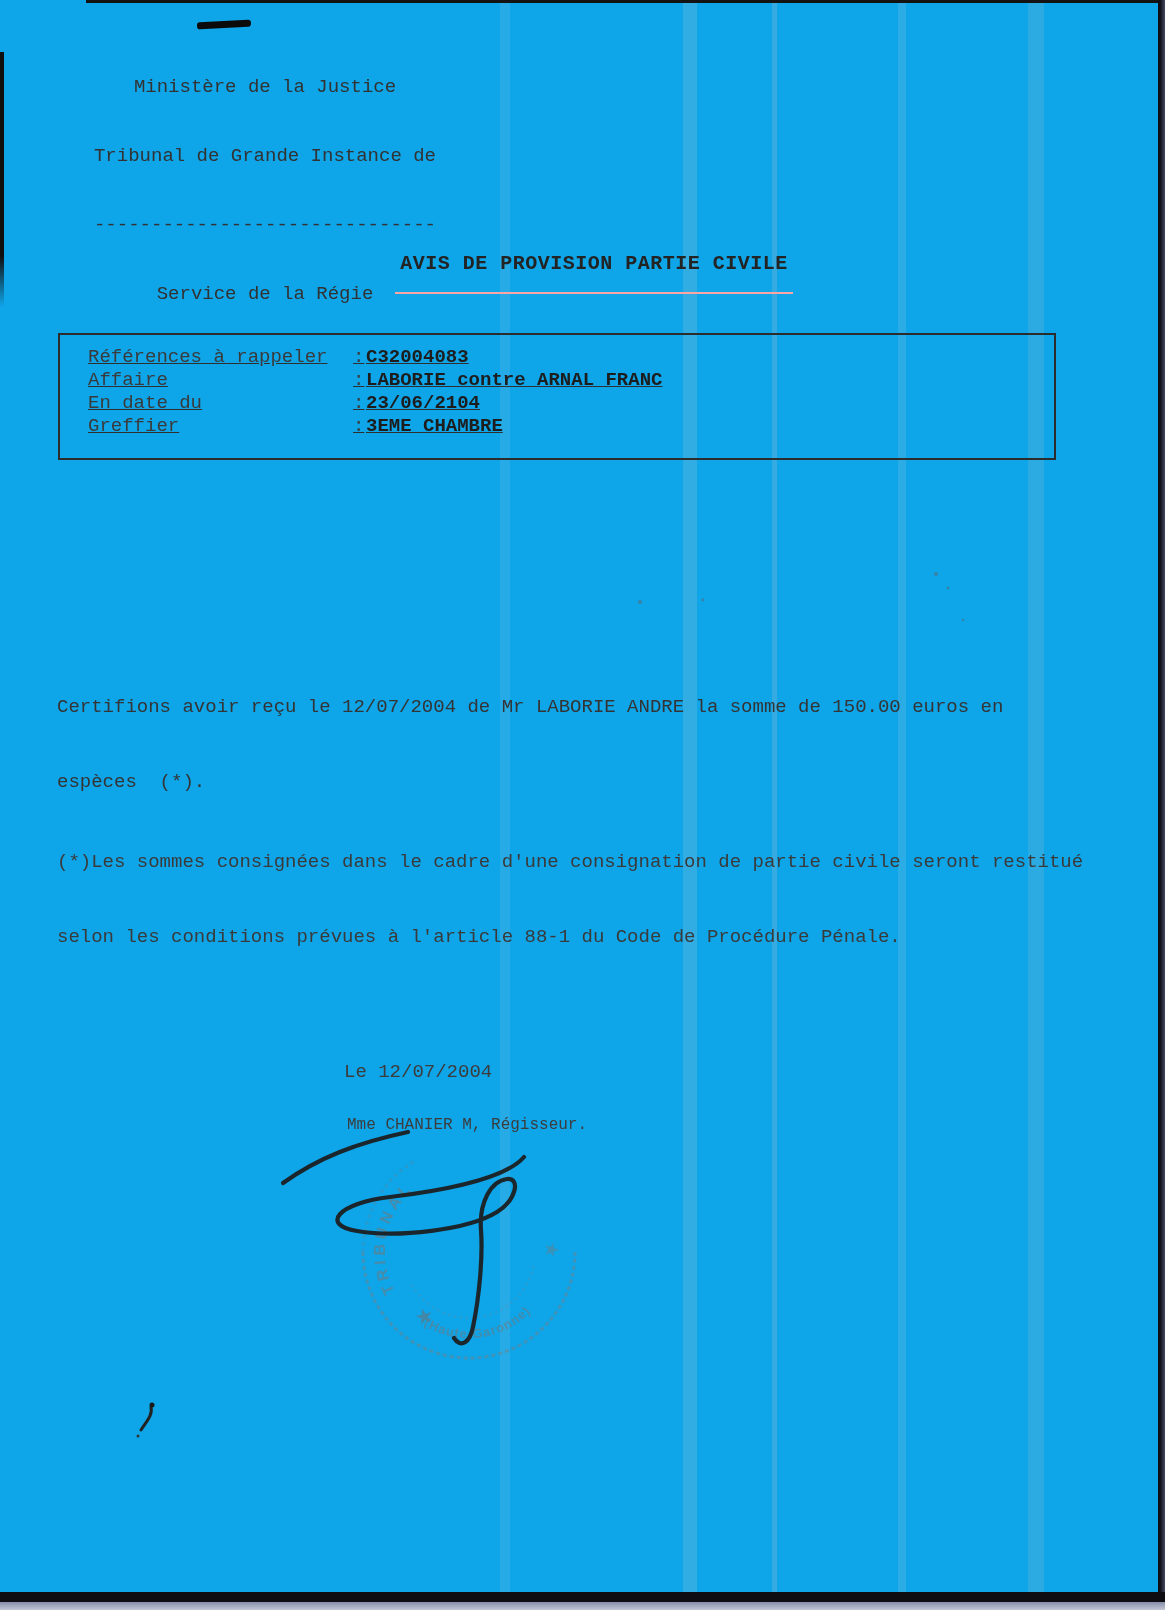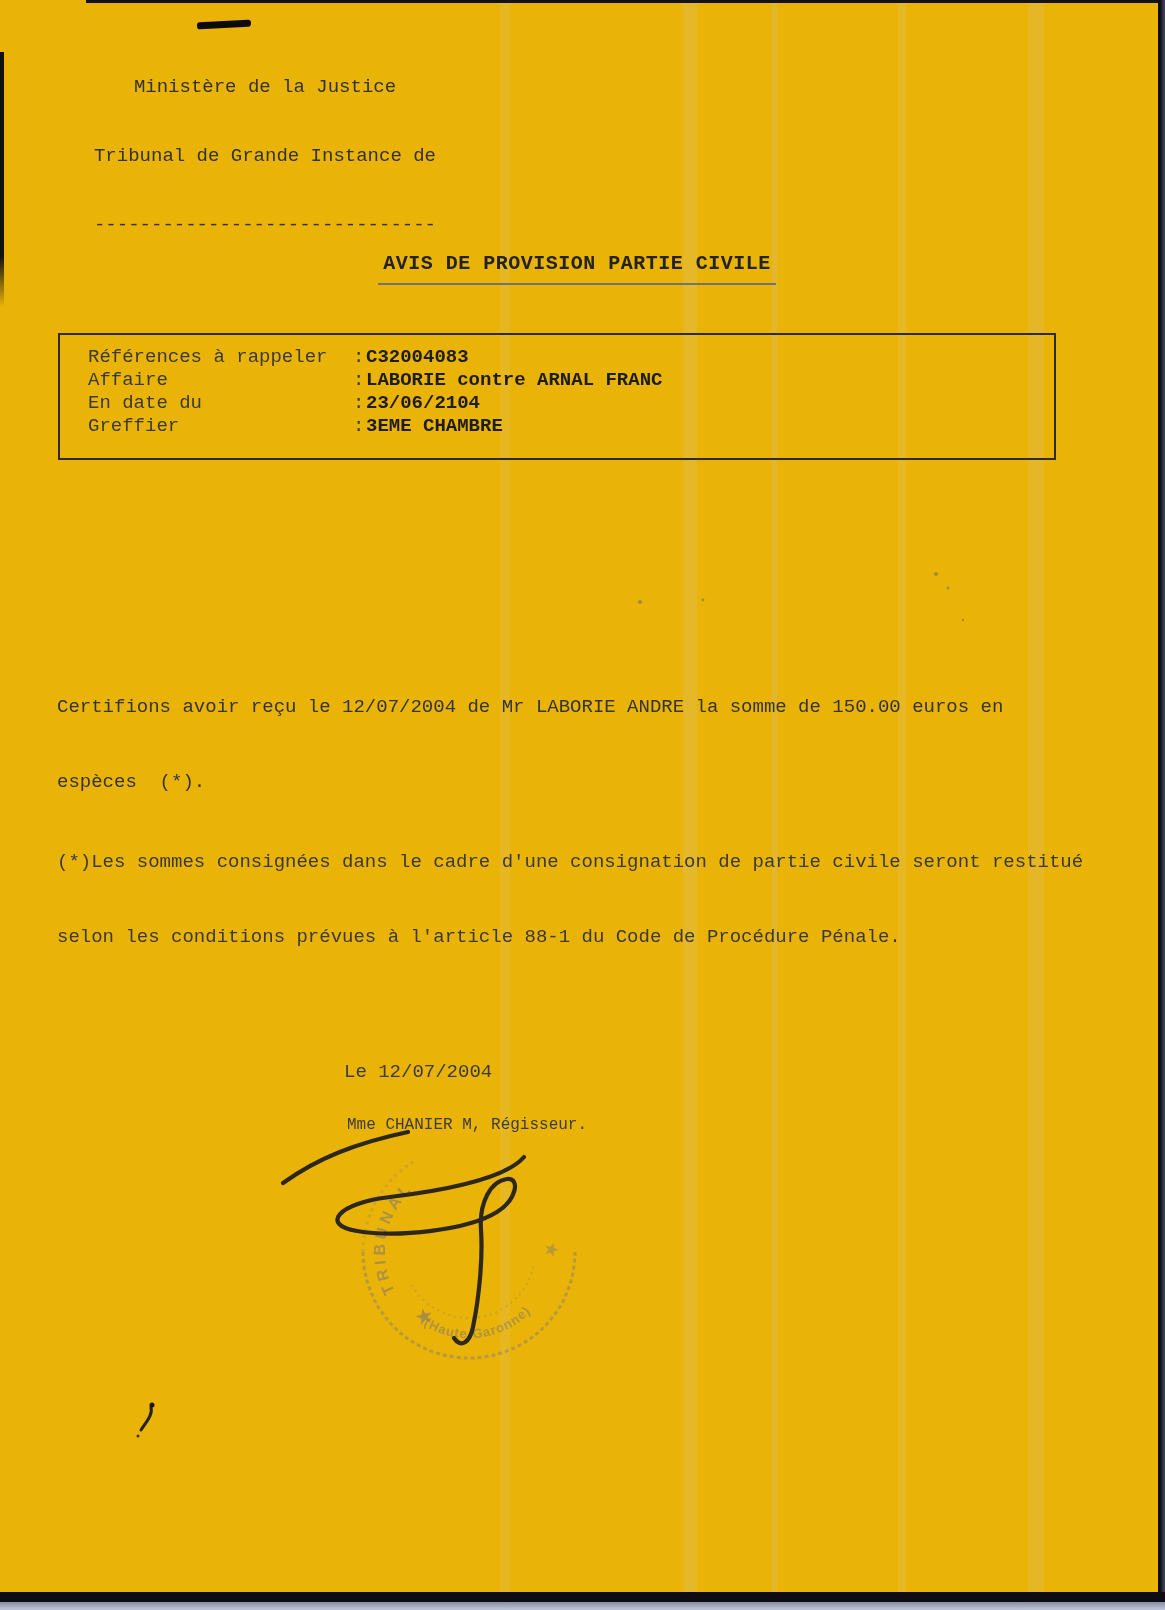--- a/index.html
+++ b/index.html
@@ -1,46 +1,46 @@
 <!DOCTYPE html>
 <html><head>
 <meta charset="utf-8">
 <style>
   html,body{margin:0;padding:0;background:#ffffff;}
   .page{
     position:relative;width:1165px;height:1610px;overflow:hidden;
-    background:#eab308;
+    background:#0ea5e9;
     font-family:"Liberation Mono","DejaVu Sans Mono",monospace;
     color:#2f2f2f;
   }
   
   .streak{position:absolute;top:0;bottom:0;pointer-events:none;}
   .s1{left:683px;width:14px;background:rgba(208,208,202,0.18);}
   .s2{left:772px;width:5px;background:rgba(198,198,194,0.22);}
   .s3{left:1028px;width:16px;background:rgba(208,208,202,0.16);}
   .s4{left:898px;width:8px;background:rgba(212,212,208,0.15);}
   .s5{left:500px;width:10px;background:rgba(214,214,210,0.12);}
   
   .b-top{position:absolute;left:86px;right:0;top:0;height:3px;background:#131313;}
   .b-right{position:absolute;top:0;right:0;width:7px;height:100%;background:linear-gradient(to left,#464b63,#0e0e14 70%);}
   .b-left{position:absolute;left:0;top:52px;width:4px;height:255px;background:linear-gradient(to bottom,#101010 80%,rgba(16,16,16,0));}
   .b-bottom{position:absolute;left:0;right:0;bottom:8px;height:10px;background:#0d0d12;}
   .b-shadow{position:absolute;left:0;right:0;bottom:0;height:8px;background:linear-gradient(to bottom,#868da8,#c3c7d6);}
   .artifact-dash{position:absolute;left:197px;top:21px;width:54px;height:7px;background:#0b0b0b;border-radius:3px;transform:rotate(-3deg);}
   
   .letterhead{position:absolute;left:58px;top:30px;width:414px;text-align:center;font-size:19px;line-height:23px;white-space:pre;color:#323232;}
   
-  .doc-title{position:absolute;left:378px;top:252px;width:398px;text-align:center;
+  .doc-title{position:absolute;left:395px;top:252px;width:398px;text-align:center;
     font-size:20px;line-height:24px;font-weight:bold;color:#232323;letter-spacing:0.5px;
-    padding-bottom:7px;border-bottom:2px solid #737373;white-space:pre;}
+    padding-bottom:16px;border-bottom:2px solid #fca5a5;white-space:pre;}
   
   .ref-box{position:absolute;left:58px;top:333px;width:998px;height:127px;
     border:2px solid #2c2c2c;box-sizing:border-box;padding:11px 0 0 28px;
     font-size:19px;line-height:23px;}
-  .ref-row{display:flex;white-space:pre;}
+  .ref-row{display:flex;white-space:pre;text-decoration:underline;}
   .ref-label{width:265px;color:#3a3a3a;}
   .ref-sep{width:13px;color:#3a3a3a;}
   .ref-value{font-weight:bold;color:#1d1d1d;}
   
   .cert{position:absolute;left:57px;top:645px;font-size:19px;line-height:25px;white-space:pre;color:#343434;}
   .footnote{position:absolute;left:57px;top:800px;font-size:19px;line-height:25px;white-space:pre;color:#3a3a3a;}
   .date-line{position:absolute;left:344px;top:1061px;font-size:19px;color:#3c3c3c;white-space:pre;}
   .signatory{position:absolute;left:347px;top:1116px;font-size:16px;color:#3c3c3c;white-space:pre;}
   .overlay-svg{position:absolute;left:0;top:0;width:1165px;height:1610px;}
   .stamp-text{font-family:"Liberation Sans","DejaVu Sans",sans-serif;font-weight:bold;}
@@ -53,20 +53,21 @@
   <div class="streak s1"></div>
   <div class="streak s2"></div>
   <div class="streak s3"></div>
   <div class="streak s4"></div>
   <div class="streak s5"></div>
 
   <div class="letterhead">
     <div>Ministère de la Justice</div>
     <div>Tribunal de Grande Instance de</div>
     <div>------------------------------</div>
+    <div>Service de la Régie</div>
   </div>
   <div class="artifact-dash"></div>
 
   <div class="doc-title">AVIS DE PROVISION PARTIE CIVILE</div>
 
   <div class="ref-box">
     <div class="ref-row">
       <span class="ref-label">Références à rappeler</span>
       <span class="ref-sep">:</span>
       <span class="ref-value">C32004083</span>

